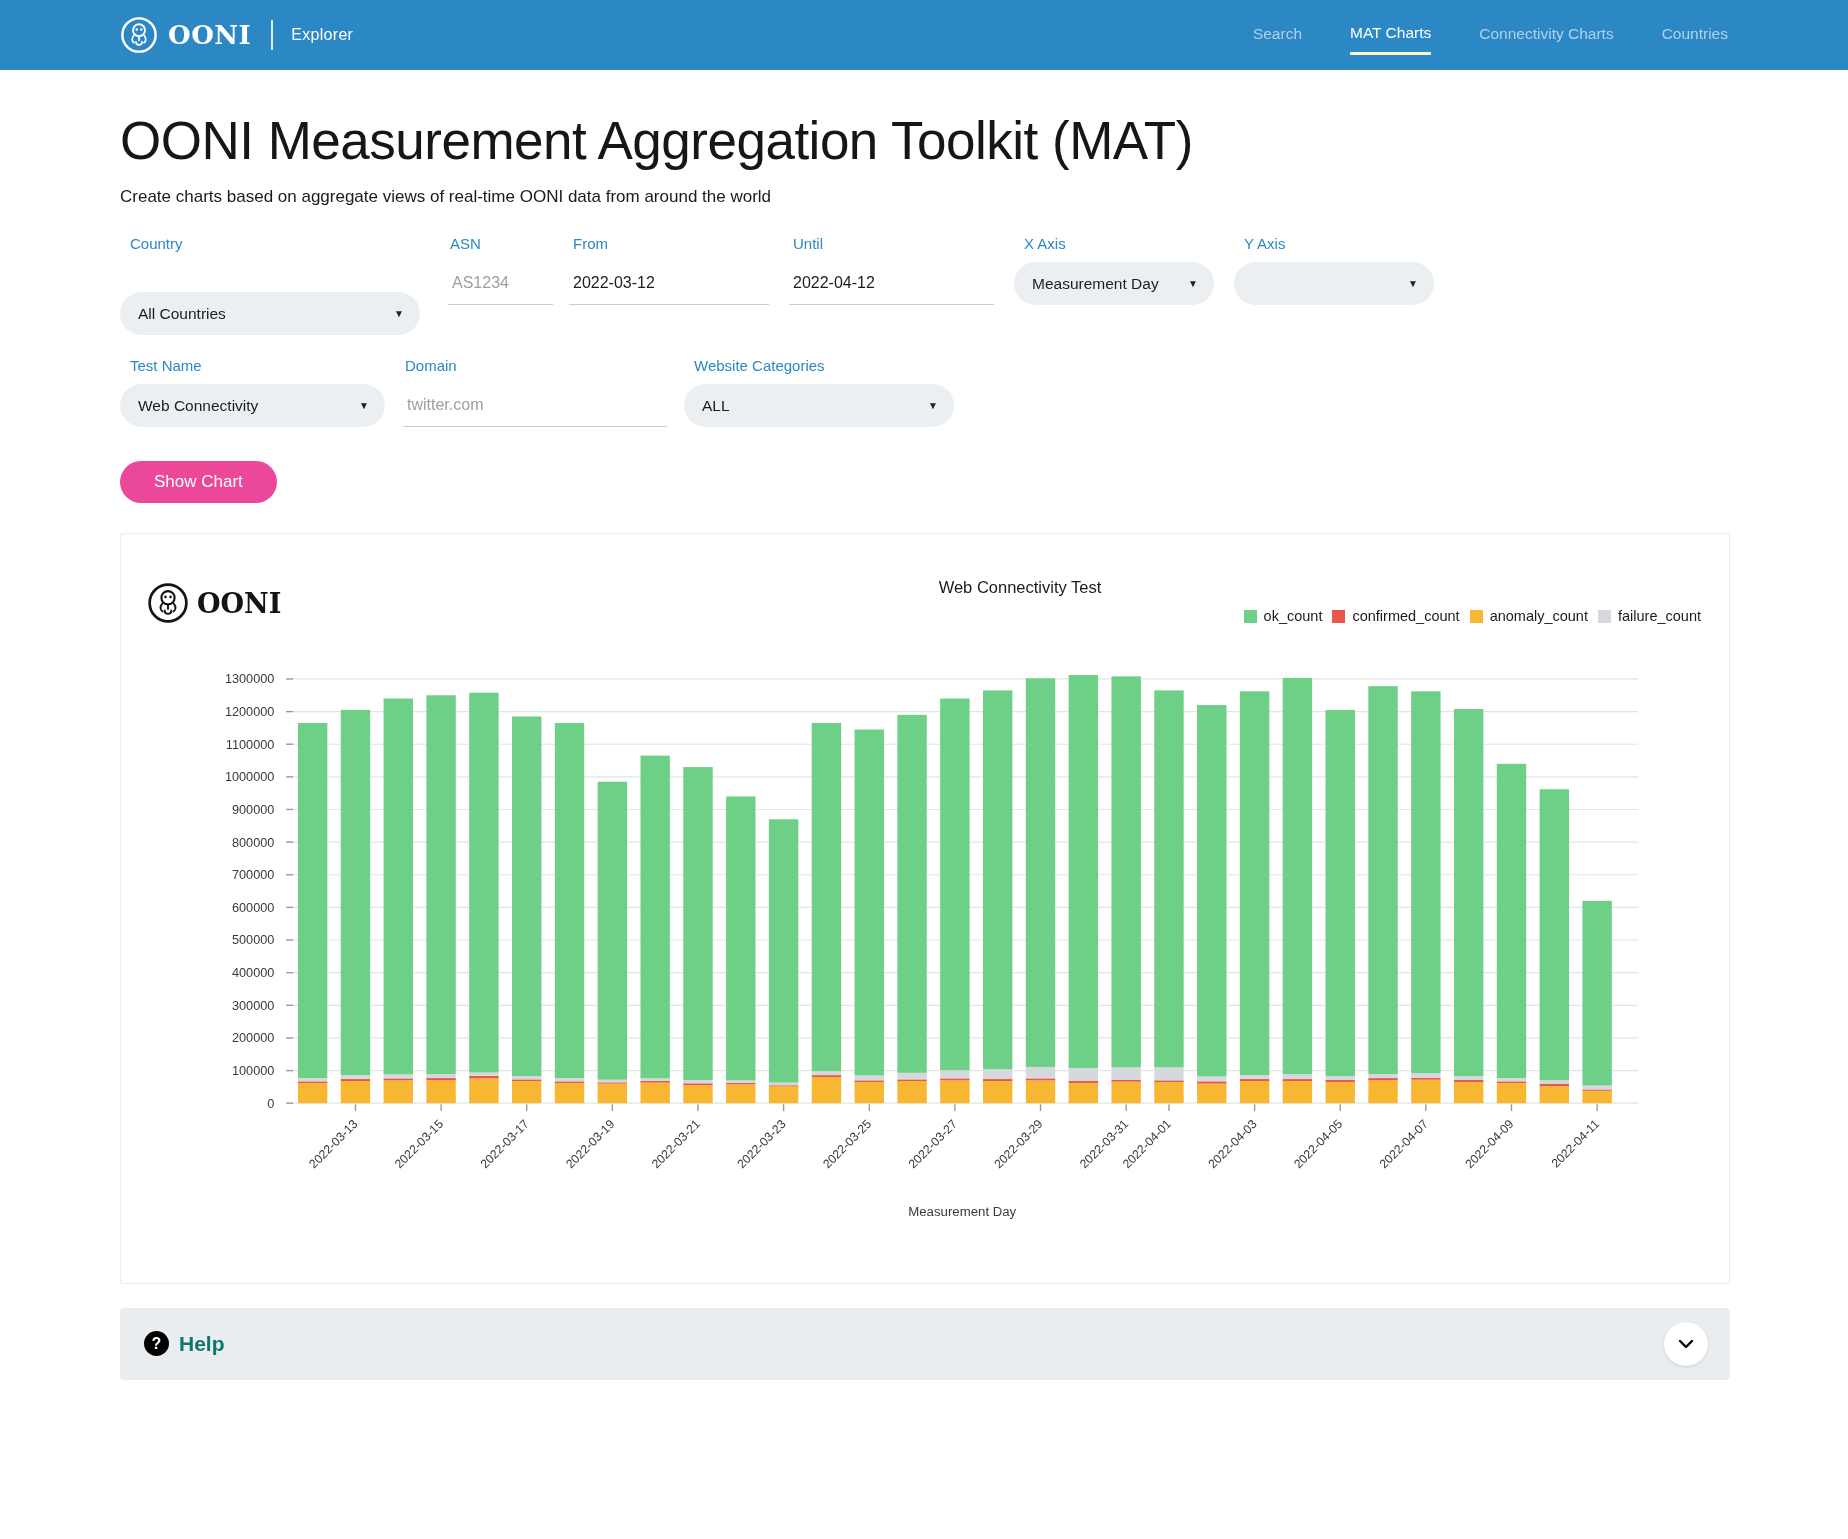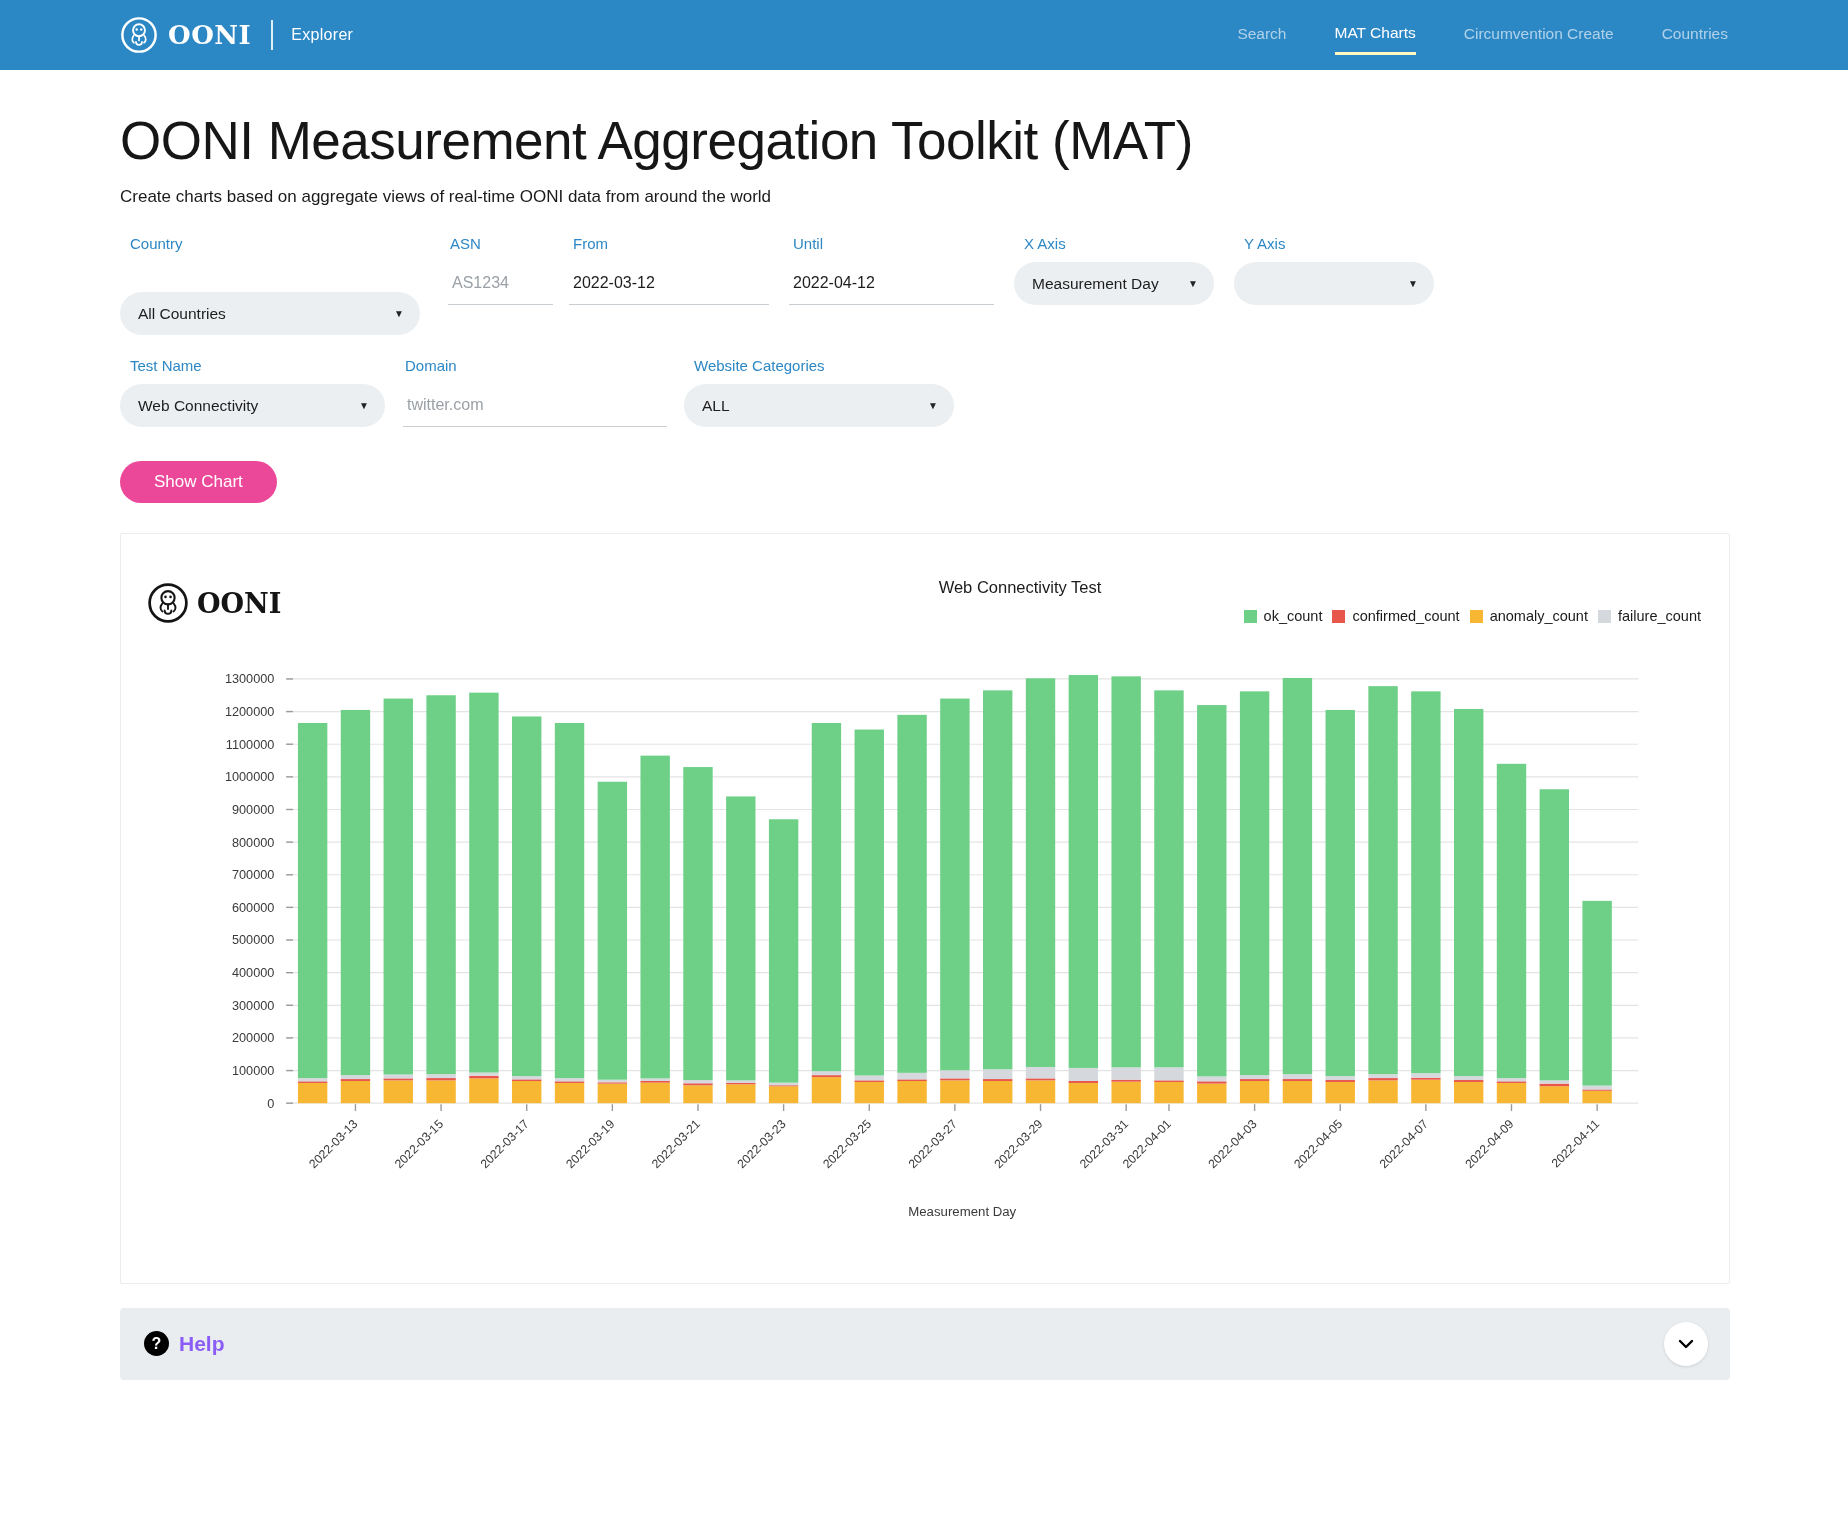--- a/index.html
+++ b/index.html
@@ -50,21 +50,21 @@
   .chart-title { font-size:16.5px; color:#1b1b1b; }
   .legend { display:flex; justify-content:flex-end; gap:10px; margin-top:11px; }
   .legend-item { display:flex; align-items:center; gap:7px; font-size:14.5px; color:#1b1b1b; }
   .legend-swatch { width:13px; height:13px; display:inline-block; }
   svg.chart { width:100%; display:block; margin-top:4px; }
 
   
   .help-bar { margin-top:24px; margin-bottom:60px; background:#e9edf0; border-radius:4px; height:72px; display:flex; align-items:center; justify-content:space-between; padding:0 22px 0 24px; }
   .help-left { display:flex; align-items:center; gap:10px; }
   .help-qicon { width:25px; height:25px; border-radius:50%; background:#000; color:#fff; font-size:16px; font-weight:bold; display:flex; align-items:center; justify-content:center; }
-  .help-label { font-size:21px; font-weight:bold; color:#8b5cf6; }
+  .help-label { font-size:21px; font-weight:bold; color:#0f766e; }
   .help-toggle { width:44px; height:44px; border-radius:50%; background:#fff; border:none; display:flex; align-items:center; justify-content:center; cursor:pointer; box-shadow:0 1px 3px rgba(0,0,0,.12); }
 </style>
 </head>
 <body>
 
 <header class="topnav">
   <div class="brand">
     <span class="octo">
       <svg viewBox="0 0 40 40" width="38" height="38" fill="none" stroke="currentColor">
         <circle cx="20" cy="20" r="17.5" stroke-width="2.6"></circle>
@@ -74,21 +74,21 @@
         <path d="M14.5 20.5c-2.4 2.8-2 6.2.2 7.6 M25.5 20.5c2.4 2.8 2 6.2-.2 7.6 M20 21.5v4.2 m-3.2 1.5c0 2 1.3 3.2 3.2 3.2s3.2-1.2 3.2-3.2" stroke-width="1.8" stroke-linecap="round"></path>
       </svg>
     </span>
     <span class="brand-name">OONI</span>
     <span class="brand-divider"></span>
     <span class="brand-suffix">Explorer</span>
   </div>
   <nav class="nav-links">
     <span class="nav-link">Search</span>
     <span class="nav-link active">MAT Charts</span>
-    <span class="nav-link">Circumvention Create</span>
+    <span class="nav-link">Connectivity Charts</span>
     <span class="nav-link">Countries</span>
   </nav>
 </header>
 
 <main class="content">
   <h1 class="page-title">OONI Measurement Aggregation Toolkit (MAT)</h1>
   <p class="page-subtitle">Create charts based on aggregate views of real-time OONI data from around the world</p>
 
   <section class="filters">
     <div class="frow">

